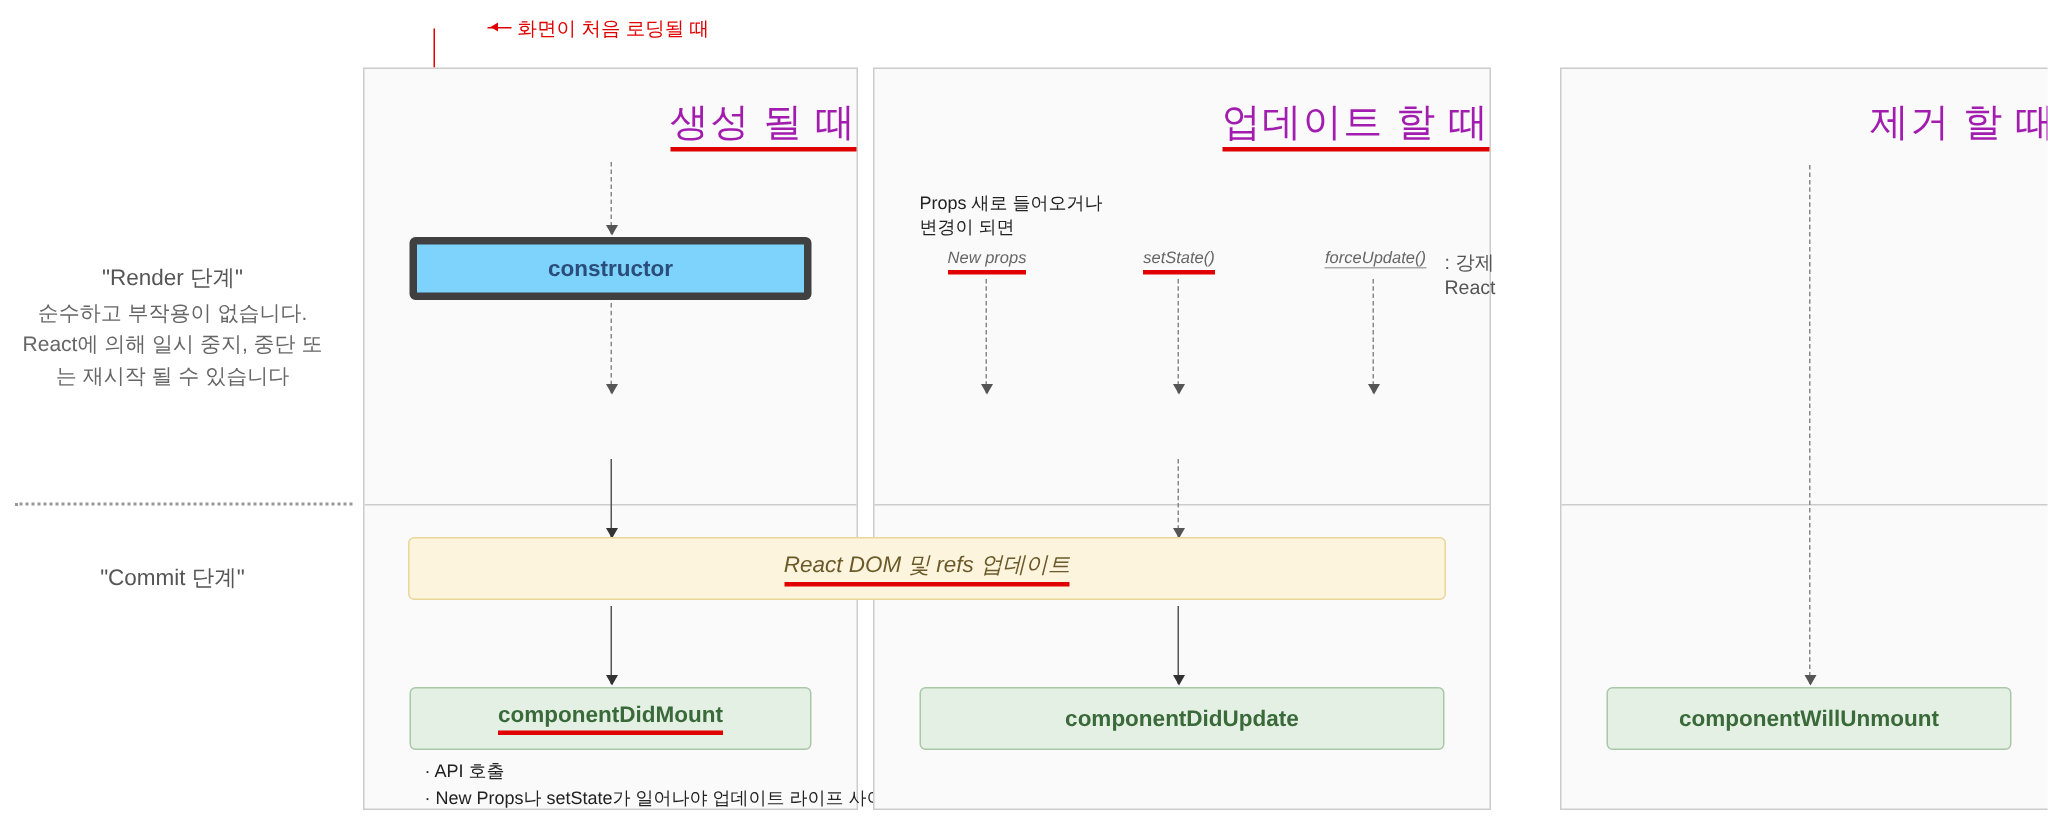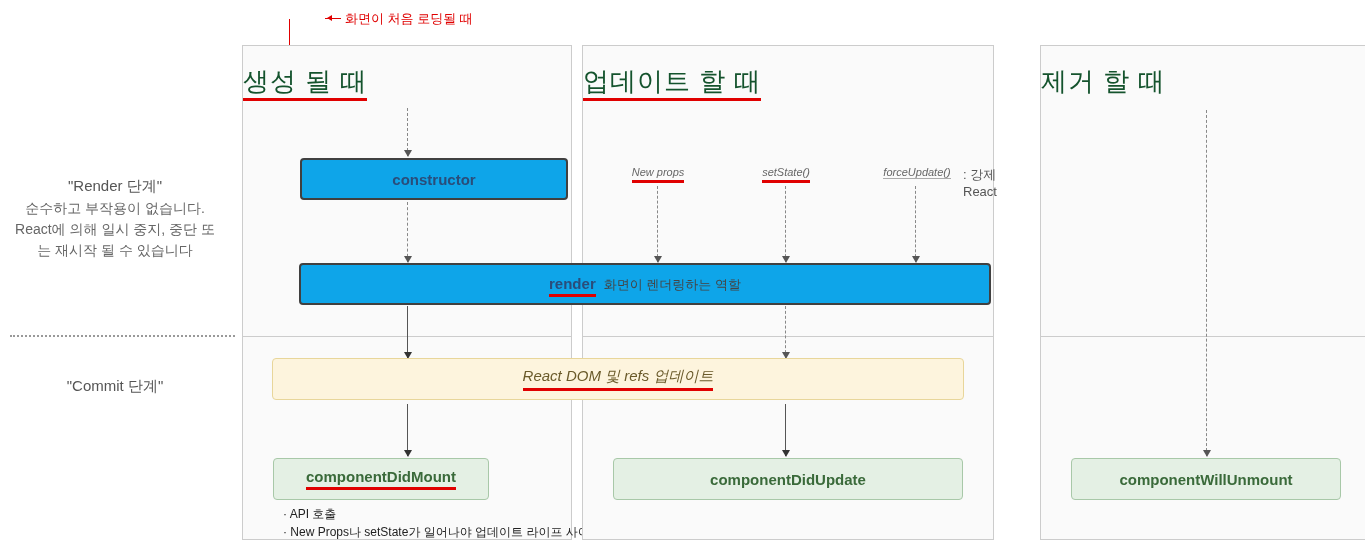--- a/index.html
+++ b/index.html
@@ -18,25 +18,25 @@
 
 .dotted-divider { position: absolute; left: 0; top: 325px; width: 225px; border-top: 2.5px dotted #999; }
 
 .column { position: absolute; border: 1px solid #ccc; background: #fafafa; }
 .col1 { left: 232px; top: 35px; width: 330px; height: 495px; }
 .col2 { left: 572px; top: 35px; width: 412px; height: 495px; }
 .col3 { left: 1014px; top: 35px; width: 332px; height: 495px; margin-left: 16px; }
 
 .col-inner-divider { position: absolute; left: 0; right: 0; top: 290px; border-top: 1px solid #ccc; }
 
-.col-title { text-align: left; font-size: 26px; font-weight: 300; color: #14532d; padding: 18px 0 6px; letter-spacing: 1px; }
+.col-title { text-align: right; font-size: 26px; font-weight: 300; color: #a21caf; padding: 18px 0 6px; letter-spacing: 1px; }
 .red-underline { border-bottom: 3px solid #e00000; padding-bottom: 2px; }
 
 .box { position: absolute; border-radius: 4px; text-align: center; display: flex; align-items: center; justify-content: center; font-size: 15px; }
-.box-blue { background: #0ea5e9; border: 2px solid #404040; color: #2a4d7a; font-weight: 600; margin-left: 27px; }
+.box-blue { background: #7dd3fc; border: 5px solid #404040; color: #2a4d7a; font-weight: 600; }
 .box-yellow { background: #fdf4dd; border: 1px solid #e8d69a; color: #6a5a2a; font-style: italic; }
 .box-green { background: #e4f0e4; border: 1px solid #a8c8a8; color: #3a6a3a; font-weight: 600; }
 
 .arrow-dashed { position: absolute; width: 1px; }
 .arrow-dashed .line { width: 0; height: 100%; border-left: 1.5px dashed #888; margin: 0 auto; }
 .arrow-dashed .head { position: absolute; bottom: -1px; left: -3px; width: 0; height: 0; border-left: 4px solid transparent; border-right: 4px solid transparent; border-top: 7px solid #555; }
 .arrow-solid { position: absolute; width: 1px; }
 .arrow-solid .line { width: 0; height: 100%; border-left: 1.5px solid #555; margin: 0 auto; }
 .arrow-solid .head { position: absolute; bottom: -1px; left: -3px; width: 0; height: 0; border-left: 4px solid transparent; border-right: 4px solid transparent; border-top: 7px solid #333; }
 
@@ -78,31 +78,35 @@
         <div class="head"></div>
       </div>
     <div class="arrow-solid" style="left:164px; top:260px; height:52px;">
         <div class="line"></div>
         <div class="head"></div>
       </div>
     <div class="arrow-solid" style="left:164px; top:358px; height:52px;">
         <div class="line"></div>
         <div class="head"></div>
       </div>
-    <div class="box box-green" style="left:30px; top:412px; width:216px; height:42px;">
+    <div class="box box-green" style="left:30px; top:412px; width:268px; height:42px;">
         <span class="red-underline">componentDidMount</span>
       </div>
     <div class="note-black" style="left:40px; top:460px;">· API 호출</div>
     <div class="note-black" style="left:40px; top:478px; width:700px;">· New Props나 setState가 일어나야 업데이트 라이프 사이클을 탐</div>
   </div>
 
   <div class="column col2">
     <div class="col-inner-divider"></div>
     <div class="col-title"><span class="red-underline">업데이트 할 때</span></div>
 
+    <div class="note-black" style="left:30px; top:82px; line-height:1.3;">
+      <div>Props 새로 들어오거나</div>
+      <div>변경이 되면</div>
+    </div>
 
     <div class="trigger-label" style="left:30px; top:120px; width:90px;"><span class="txt red-underline">New props</span></div>
     <div class="trigger-label" style="left:158px; top:120px; width:90px;"><span class="txt red-underline">setState()</span></div>
     <div class="trigger-label" style="left:284px; top:120px; width:100px;"><span class="txt" style="border-bottom:1px solid #aaa;">forceUpdate()</span></div>
     <div class="note-gray" style="position:absolute; left:380px; top:120px; font-size:13px;">: 강제 React</div>
 
     <div class="arrow-dashed" style="left:74px; top:140px; height:76px;">
         <div class="line"></div>
         <div class="head"></div>
       </div>
@@ -120,23 +124,20 @@
         <div class="head"></div>
       </div>
     <div class="arrow-solid" style="left:202px; top:358px; height:52px;">
         <div class="line"></div>
         <div class="head"></div>
       </div>
 
     <div class="box box-green" style="left:30px; top:412px; width:350px; height:42px;">componentDidUpdate</div>
   </div>
 
-  <div class="box box-blue" style="left:262px; top:253px; width:692px; height:42px;">
-    <span><span class="red-underline" style="font-weight:700;">render</span><span class="inline-note">화면이 렌더링하는 역할</span></span>
-  </div>
 
   <div class="box box-yellow" style="left:262px; top:348px; width:692px; height:42px;">
       <span class="red-underline">React DOM 및 refs 업데이트</span>
     </div>
 
   <div class="column col3">
     <div class="col-inner-divider"></div>
     <div class="col-title">제거 할 때</div>
     <div class="arrow-dashed" style="left:165px; top:64px; height:346px;">
         <div class="line"></div>

